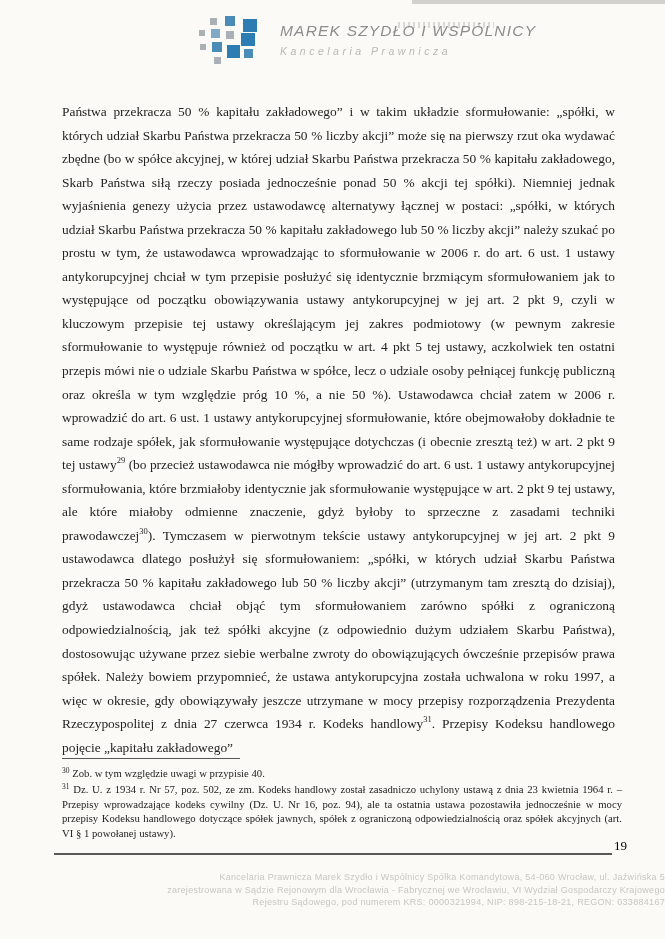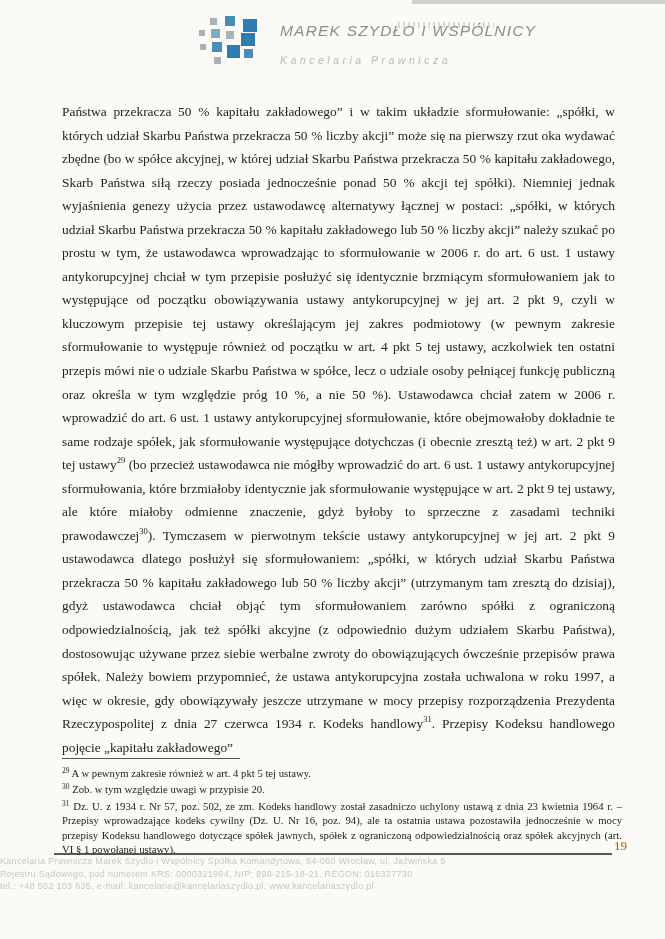--- a/index.html
+++ b/index.html
@@ -23,38 +23,38 @@
   
   .artifact-topbar{position:absolute;left:412px;top:0;width:253px;height:4px;background:#bcbcb7;opacity:.65;}
   .artifact-speckle{position:absolute;left:398px;top:22px;width:96px;height:6px;opacity:.25;
     background:repeating-linear-gradient(90deg,#777 0 2px,transparent 2px 5px);}
   
   .header{position:absolute;left:12px;top:0;width:100%;height:70px;font-style:italic;}
   .logo{position:absolute;left:186px;top:15px;width:64px;height:52px;}
   .logo .sq{position:absolute;}
   .brand{position:absolute;left:268px;top:22px;font-family:"Liberation Sans",sans-serif;}
   .brand-name{font-size:15.5px;letter-spacing:1.2px;color:var(--header-text);font-weight:400;}
-  .brand-sub{margin-top:14px;font-size:10.5px;letter-spacing:3.5px;color:var(--header-subtext);}
+  .brand-sub{margin-top:5px;font-size:10.5px;letter-spacing:3.5px;color:var(--header-subtext);}
   
   .doc-body{
     position:absolute;left:62px;top:72px;width:553px;
     font-size:13.4px;line-height:23.55px;text-align:justify;color:var(--body-text);margin-top:28px;
   }
   .doc-body sup{font-size:8.5px;line-height:0;vertical-align:6px;}
   
   .footnotes{position:absolute;left:62px;top:758px;width:560px;color:var(--body-text);}
   .fn-rule{width:178px;border-top:1px solid #555;margin-bottom:5px;}
   .fn-item{font-size:10.7px;line-height:14.4px;text-align:justify;}
   .fn-item sup{font-size:7.5px;vertical-align:4px;}
   
-  .page-number{position:absolute;left:614px;top:838px;font-size:13px;color:#a16207;}
+  .page-number{position:absolute;left:614px;top:838px;font-size:13px;color:#000000;}
   
   .footer{position:absolute;left:0;top:853px;width:100%;}
   .footer-rule{margin:0 auto;width:558px;border-top:2px solid #3b3b3b;opacity:.85;}
-  .footer-lines{margin-top:0;text-align:left;font-family:"Liberation Sans",sans-serif;
+  .footer-lines{margin-top:16px;text-align:right;font-family:"Liberation Sans",sans-serif;
     font-size:9px;line-height:12.6px;color:var(--footer-text);letter-spacing:.3px;}
 </style>
 </head>
 <body>
 
 <div class="page">
 
   <div class="artifact-topbar"></div>
   <div class="artifact-speckle"></div>
 
@@ -77,36 +77,35 @@
       <div class="brand-name">MAREK SZYDŁO I WSPÓLNICY</div>
       <div class="brand-sub">Kancelaria Prawnicza</div>
     </div>
   </div>
 
   <div class="doc-body"><span>Państwa przekracza 50 % kapitału zakładowego” i w takim układzie sformułowanie: „spółki, w których udział Skarbu Państwa przekracza 50 % liczby akcji” może się na pierwszy rzut oka wydawać zbędne (bo w spółce akcyjnej, w której udział Skarbu Państwa przekracza 50 % kapitału zakładowego, Skarb Państwa siłą rzeczy posiada jednocześnie ponad 50 % akcji tej spółki). Niemniej jednak wyjaśnienia genezy użycia przez ustawodawcę alternatywy łącznej w postaci: „spółki, w których udział Skarbu Państwa przekracza 50 % kapitału zakładowego lub 50 % liczby akcji” należy szukać po prostu w tym, że ustawodawca wprowadzając to sformułowanie w 2006 r. do art. 6 ust. 1 ustawy antykorupcyjnej chciał w tym przepisie posłużyć się identycznie brzmiącym sformułowaniem jak to występujące od początku obowiązywania ustawy antykorupcyjnej w jej art. 2 pkt 9, czyli w kluczowym przepisie tej ustawy określającym jej zakres podmiotowy (w pewnym zakresie sformułowanie to występuje również od początku w art. 4 pkt 5 tej ustawy, aczkolwiek ten ostatni przepis mówi nie o udziale Skarbu Państwa w spółce, lecz o udziale osoby pełniącej funkcję publiczną oraz określa w tym względzie próg 10 %, a nie 50 %). Ustawodawca chciał zatem w 2006 r. wprowadzić do art. 6 ust. 1 ustawy antykorupcyjnej sformułowanie, które obejmowałoby dokładnie te same rodzaje spółek, jak sformułowanie występujące dotychczas (i obecnie zresztą też) w art. 2 pkt 9 tej ustawy</span><sup>29</sup><span> (bo przecież ustawodawca nie mógłby wprowadzić do art. 6 ust. 1 ustawy antykorupcyjnej sformułowania, które brzmiałoby identycznie jak sformułowanie występujące w art. 2 pkt 9 tej ustawy, ale które miałoby odmienne znaczenie, gdyż byłoby to sprzeczne z zasadami techniki prawodawczej</span><sup>30</sup><span>). Tymczasem w pierwotnym tekście ustawy antykorupcyjnej w jej art. 2 pkt 9 ustawodawca dlatego posłużył się sformułowaniem: „spółki, w których udział Skarbu Państwa przekracza 50 % kapitału zakładowego lub 50 % liczby akcji” (utrzymanym tam zresztą do dzisiaj), gdyż ustawodawca chciał objąć tym sformułowaniem zarówno spółki z ograniczoną odpowiedzialnością, jak też spółki akcyjne (z odpowiednio dużym udziałem Skarbu Państwa), dostosowując używane przez siebie werbalne zwroty do obowiązujących ówcześnie przepisów prawa spółek. Należy bowiem przypomnieć, że ustawa antykorupcyjna została uchwalona w roku 1997, a więc w okresie, gdy obowiązywały jeszcze utrzymane w mocy przepisy rozporządzenia Prezydenta Rzeczypospolitej z dnia 27 czerwca 1934 r. Kodeks handlowy</span><sup>31</sup><span>. Przepisy Kodeksu handlowego pojęcie „kapitału zakładowego”</span></div>
 
   <div class="footnotes">
     <div class="fn-rule"></div>
     <div>
-  <div class="fn-item"><sup>29</sup> <span>A w pewnym zakresie również w art. 4 pkt 5 tej ustawy.</span></div>
 
-  <div class="fn-item"><sup>30</sup> <span>Zob. w tym względzie uwagi w przypisie 20.</span></div>
+  <div class="fn-item"><sup>30</sup> <span>Zob. w tym względzie uwagi w przypisie 40.</span></div>
 
   <div class="fn-item"><sup>31</sup> <span>Dz. U. z 1934 r. Nr 57, poz. 502, ze zm. Kodeks handlowy został zasadniczo uchylony ustawą z dnia 23 kwietnia 1964 r. – Przepisy wprowadzające kodeks cywilny (Dz. U. Nr 16, poz. 94), ale ta ostatnia ustawa pozostawiła jednocześnie w mocy przepisy Kodeksu handlowego dotyczące spółek jawnych, spółek z ograniczoną odpowiedzialnością oraz spółek akcyjnych (art. VI § 1 powołanej ustawy).</span></div>
 </div>
   </div>
 
   <div class="page-number">19</div>
 
   <div class="footer">
     <div class="footer-rule"></div>
     <div class="footer-lines">
   <div>Kancelaria Prawnicza Marek Szydło i Wspólnicy Spółka Komandytowa, 54-060 Wrocław, ul. Jaźwińska 5</div>
 
+  <div>zarejestrowana w Sądzie Rejonowym dla Wrocławia - Fabrycznej we Wrocławiu, VI Wydział Gospodarczy Krajowego</div>
 
-  <div>Rejestru Sądowego, pod numerem KRS: 0000321994, NIP: 898-215-18-21, REGON: 016327730</div>
+  <div>Rejestru Sądowego, pod numerem KRS: 0000321994, NIP: 898-215-18-21, REGON: 033884167</div>
 
 
-  <div>tel.: +48 502 103 635, e-mail: kancelaria@kancelariaszydlo.pl, www.kancelariaszydlo.pl</div>
 </div>
   </div>
 
 </div>
 
 </body></html>

